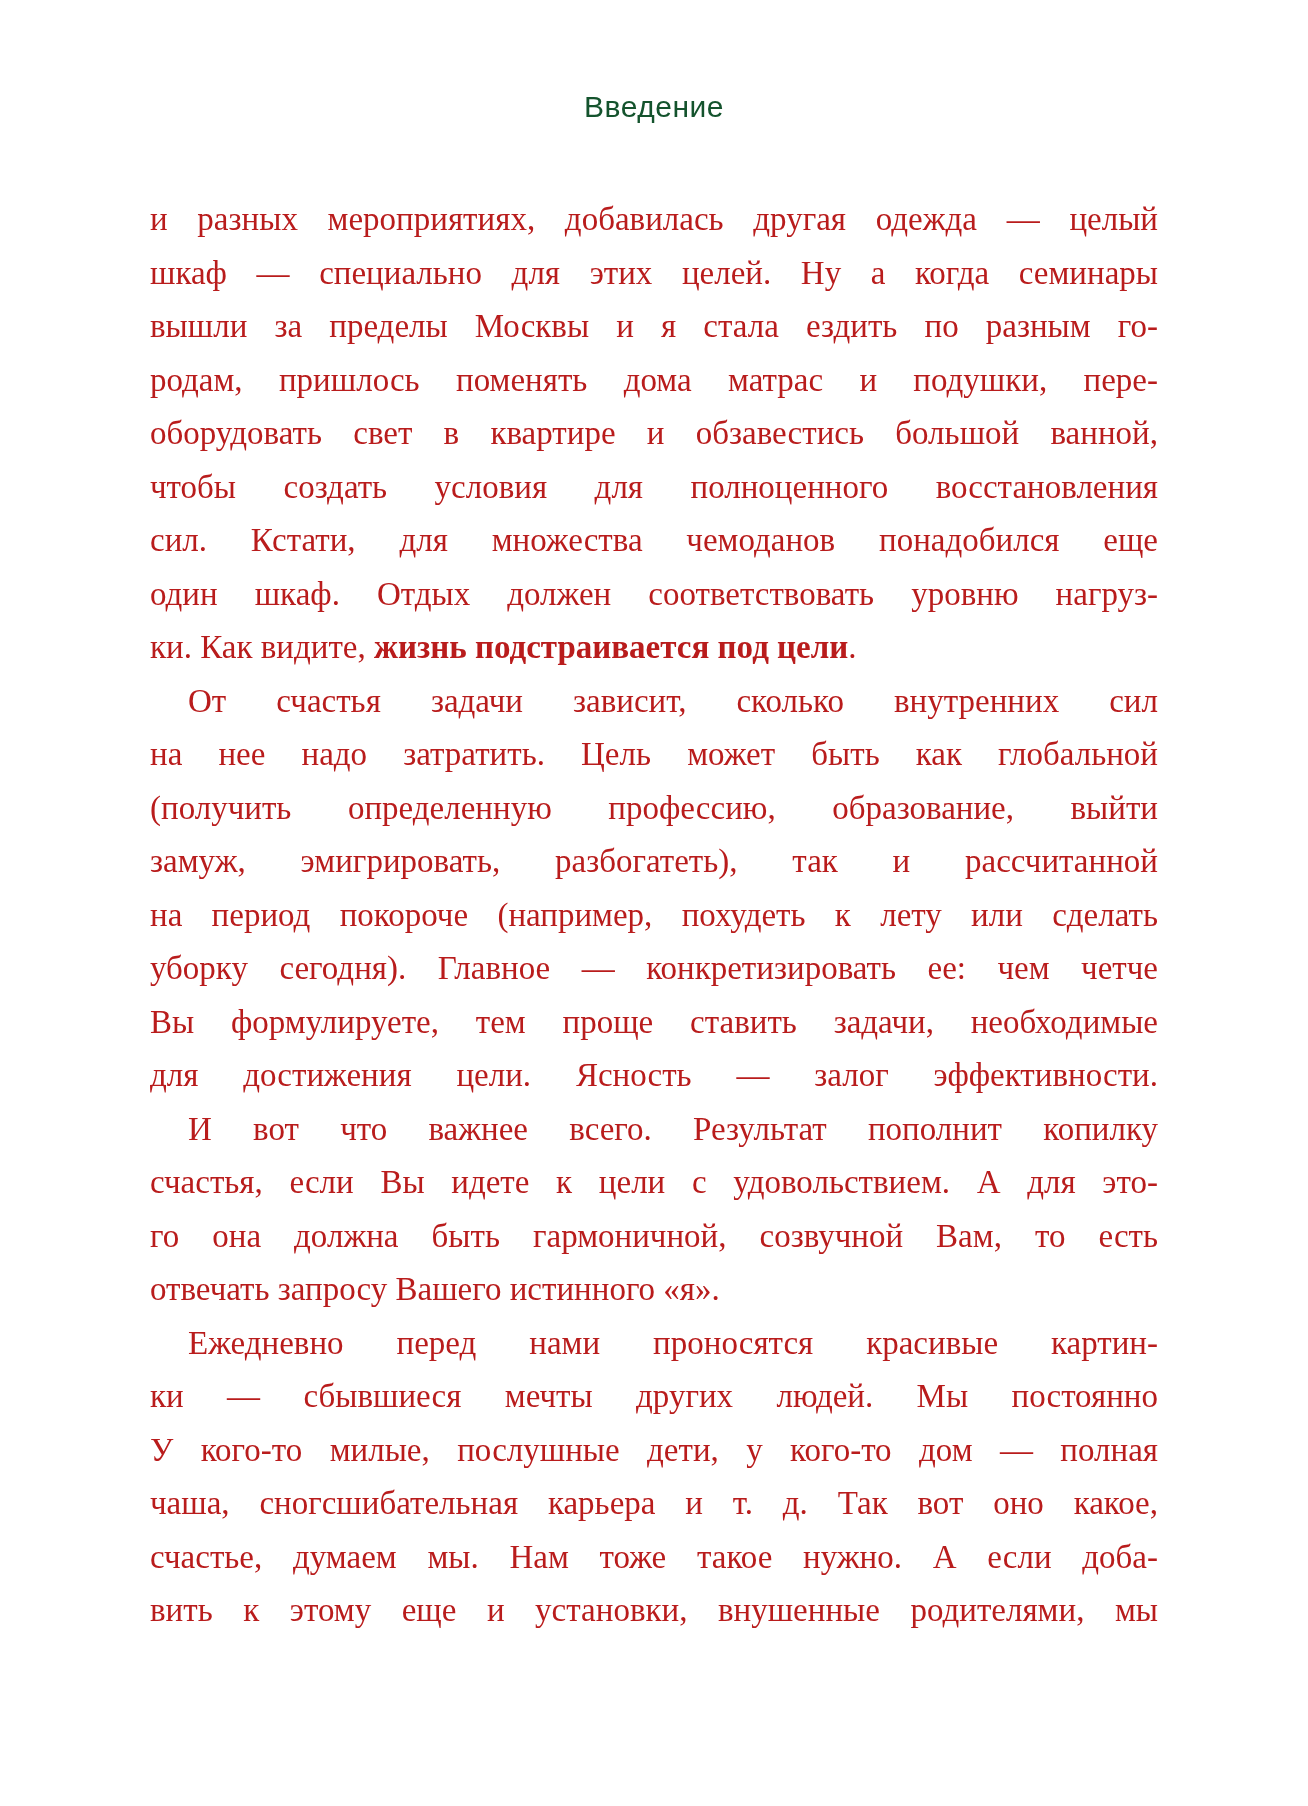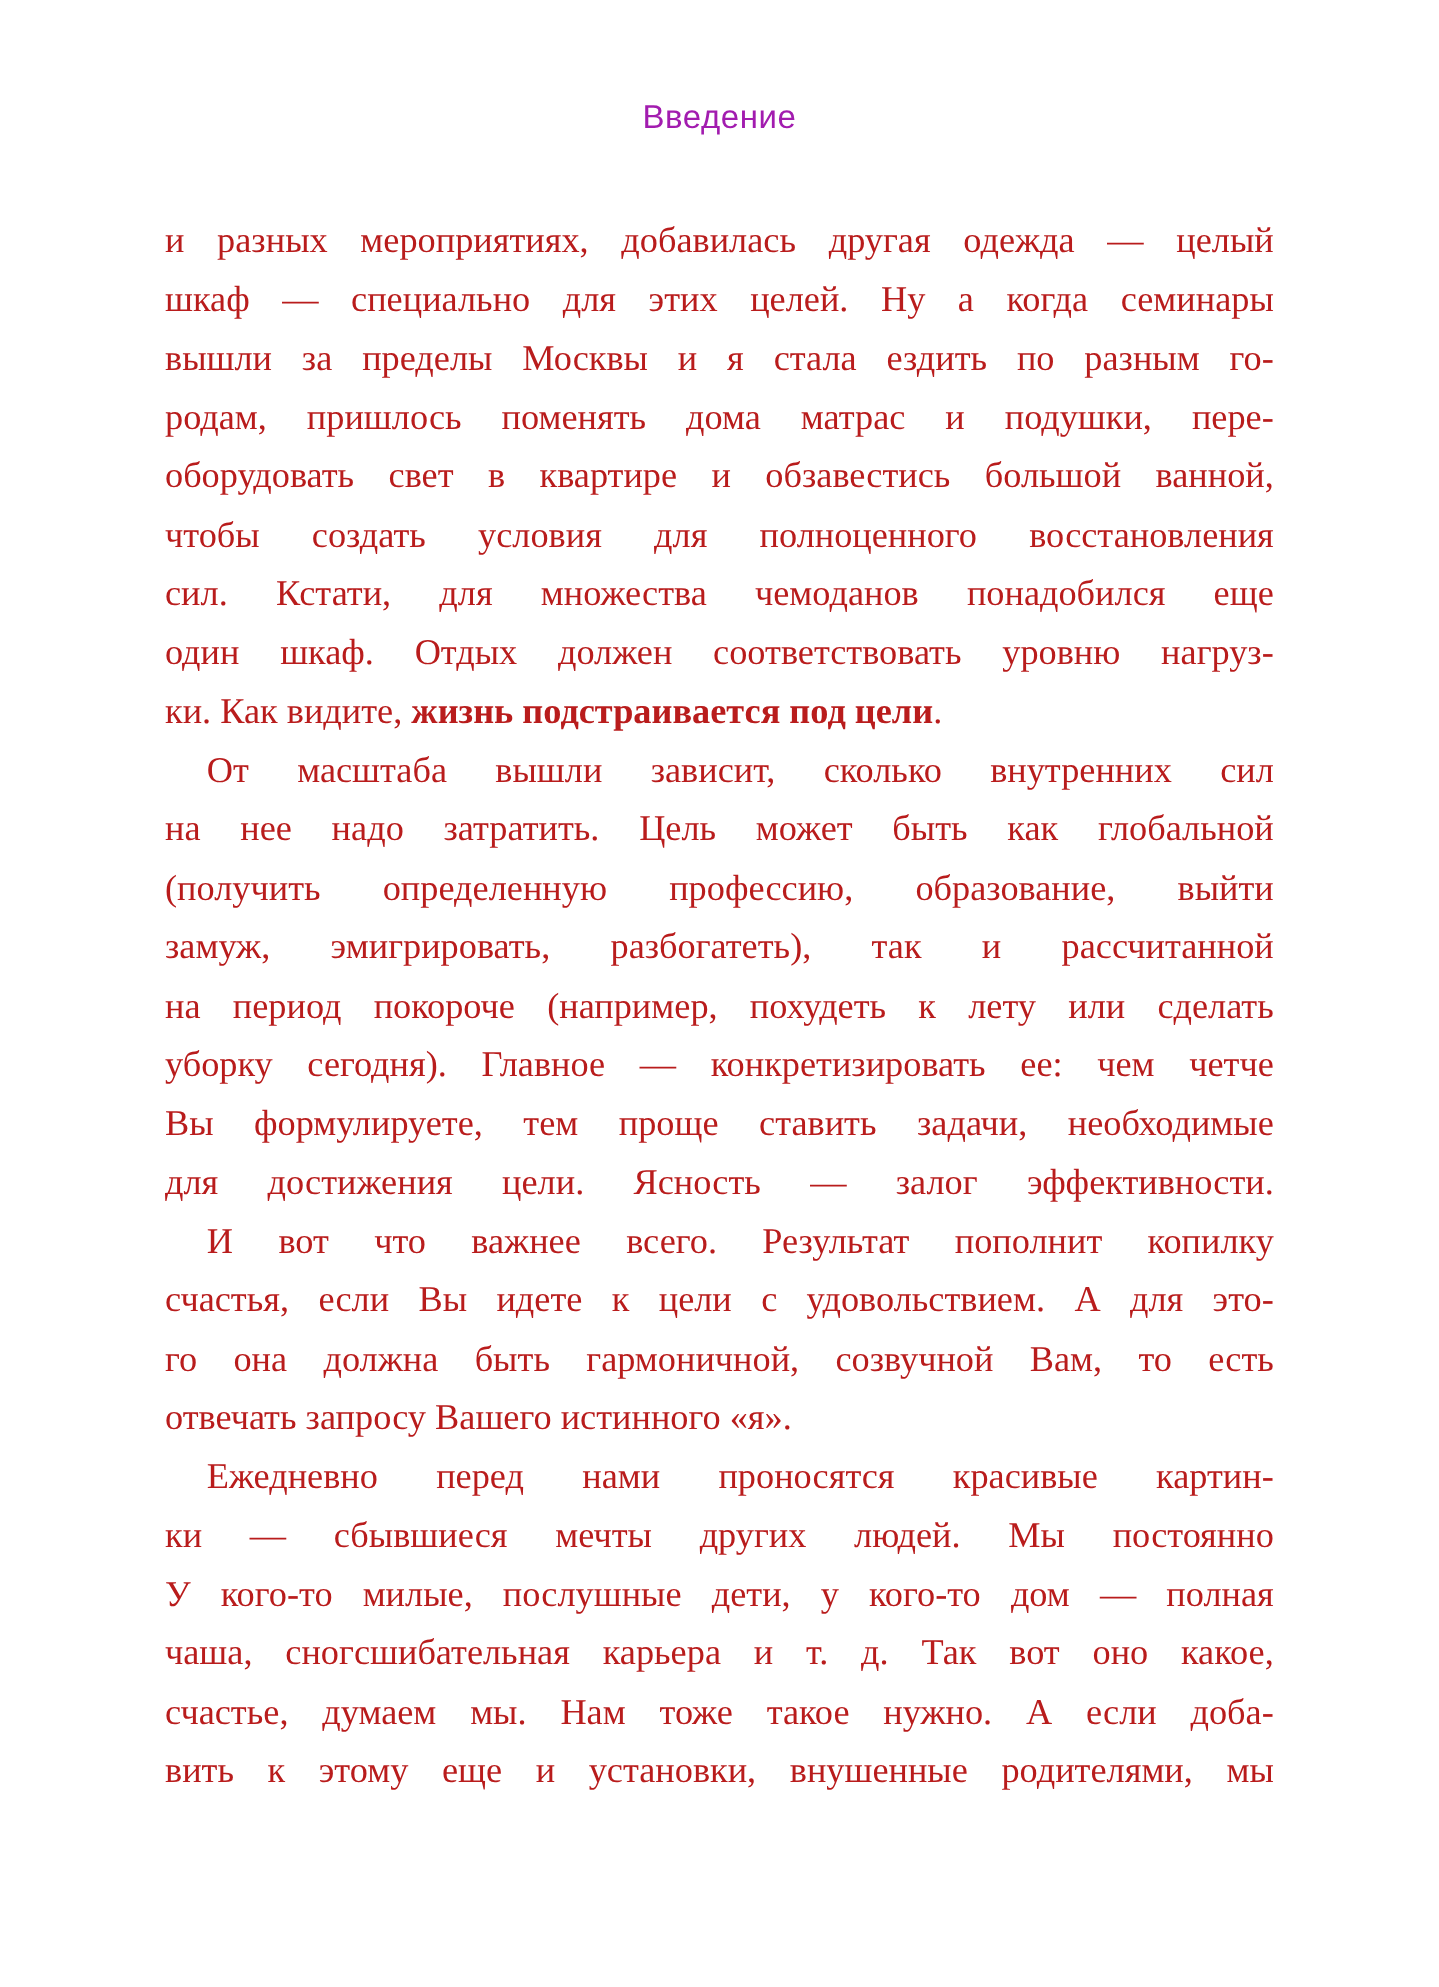--- a/index.html
+++ b/index.html
@@ -16,21 +16,21 @@
   }
   .chapter-header {
     position: absolute;
     top: 90px;
     left: 0;
     width: 100%;
     text-align: center;
     font-family: "Liberation Sans", "DejaVu Sans", sans-serif;
     font-size: 30px;
     font-weight: 400;
-    color: #a21caf;
+    color: #14532d;
     letter-spacing: 0.5px;
   }
   .page-body {
     position: absolute;
     top: 193px;
     left: 150px;
     width: 1008px;
     font-family: "Liberation Serif", "DejaVu Serif", serif;
     font-size: 33px;
     line-height: 53.5px;
@@ -66,21 +66,21 @@
         <div class="line just"><span>шкаф — специально для этих целей. Ну а когда семинары</span></div>
         <div class="line just"><span>вышли за пределы Москвы и я стала ездить по разным го-</span></div>
         <div class="line just"><span>родам, пришлось поменять дома матрас и подушки, пере-</span></div>
         <div class="line just"><span>оборудовать свет в квартире и обзавестись большой ванной,</span></div>
         <div class="line just"><span>чтобы создать условия для полноценного восстановления</span></div>
         <div class="line just"><span>сил. Кстати, для множества чемоданов понадобился еще</span></div>
         <div class="line just"><span>один шкаф. Отдых должен соответствовать уровню нагруз-</span></div>
         <div class="line"><span>ки. Как видите, </span><span class="bold">жизнь подстраивается под цели</span><span>.</span></div>
       </div>
       <div class="paragraph">
-        <div class="line just indent"><span>От масштаба вышли зависит, сколько внутренних сил</span></div>
+        <div class="line just indent"><span>От счастья задачи зависит, сколько внутренних сил</span></div>
         <div class="line just"><span>на нее надо затратить. Цель может быть как глобальной</span></div>
         <div class="line just"><span>(получить определенную профессию, образование, выйти</span></div>
         <div class="line just"><span>замуж, эмигрировать, разбогатеть), так и рассчитанной</span></div>
         <div class="line just"><span>на период покороче (например, похудеть к лету или сделать</span></div>
         <div class="line just"><span>уборку сегодня). Главное — конкретизировать ее: чем четче</span></div>
         <div class="line just"><span>Вы формулируете, тем проще ставить задачи, необходимые</span></div>
         <div class="line just"><span>для достижения цели. Ясность — залог эффективности.</span></div>
       </div>
       <div class="paragraph">
         <div class="line just indent"><span>И вот что важнее всего. Результат пополнит копилку</span></div>

